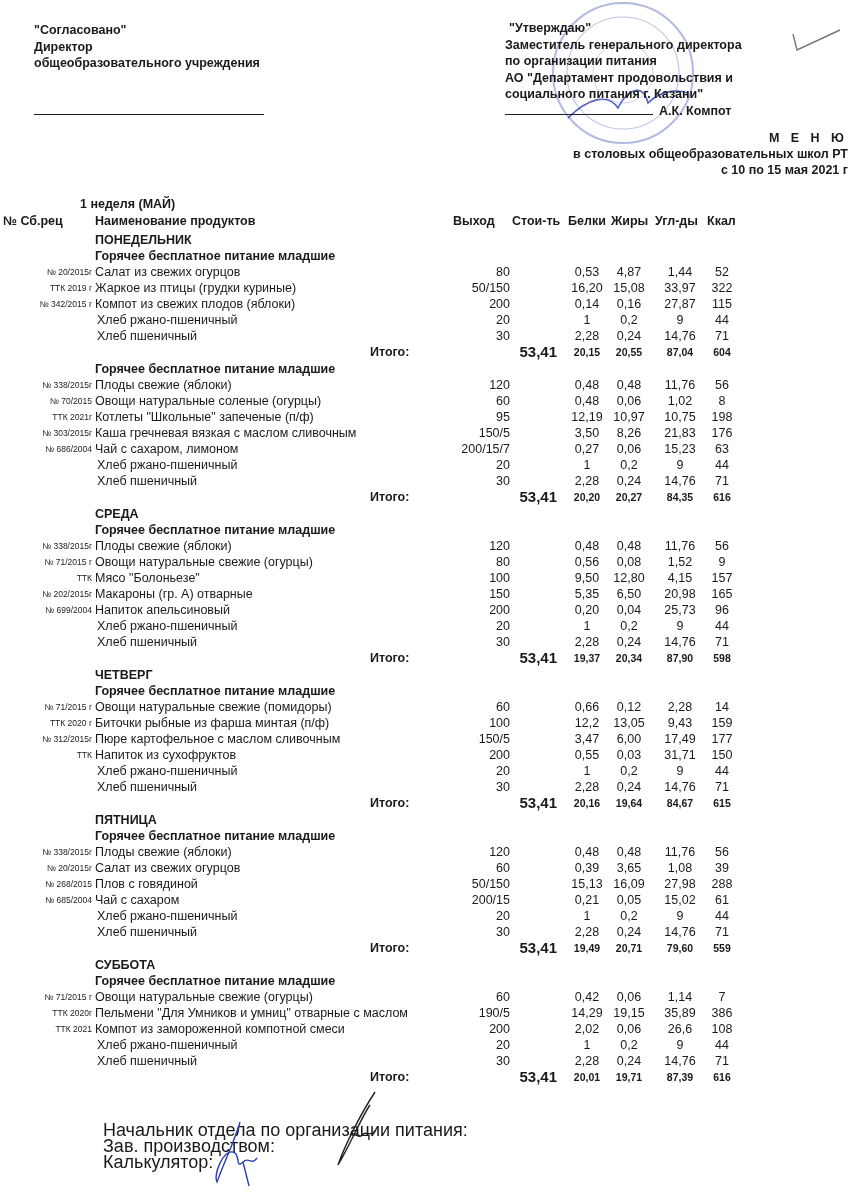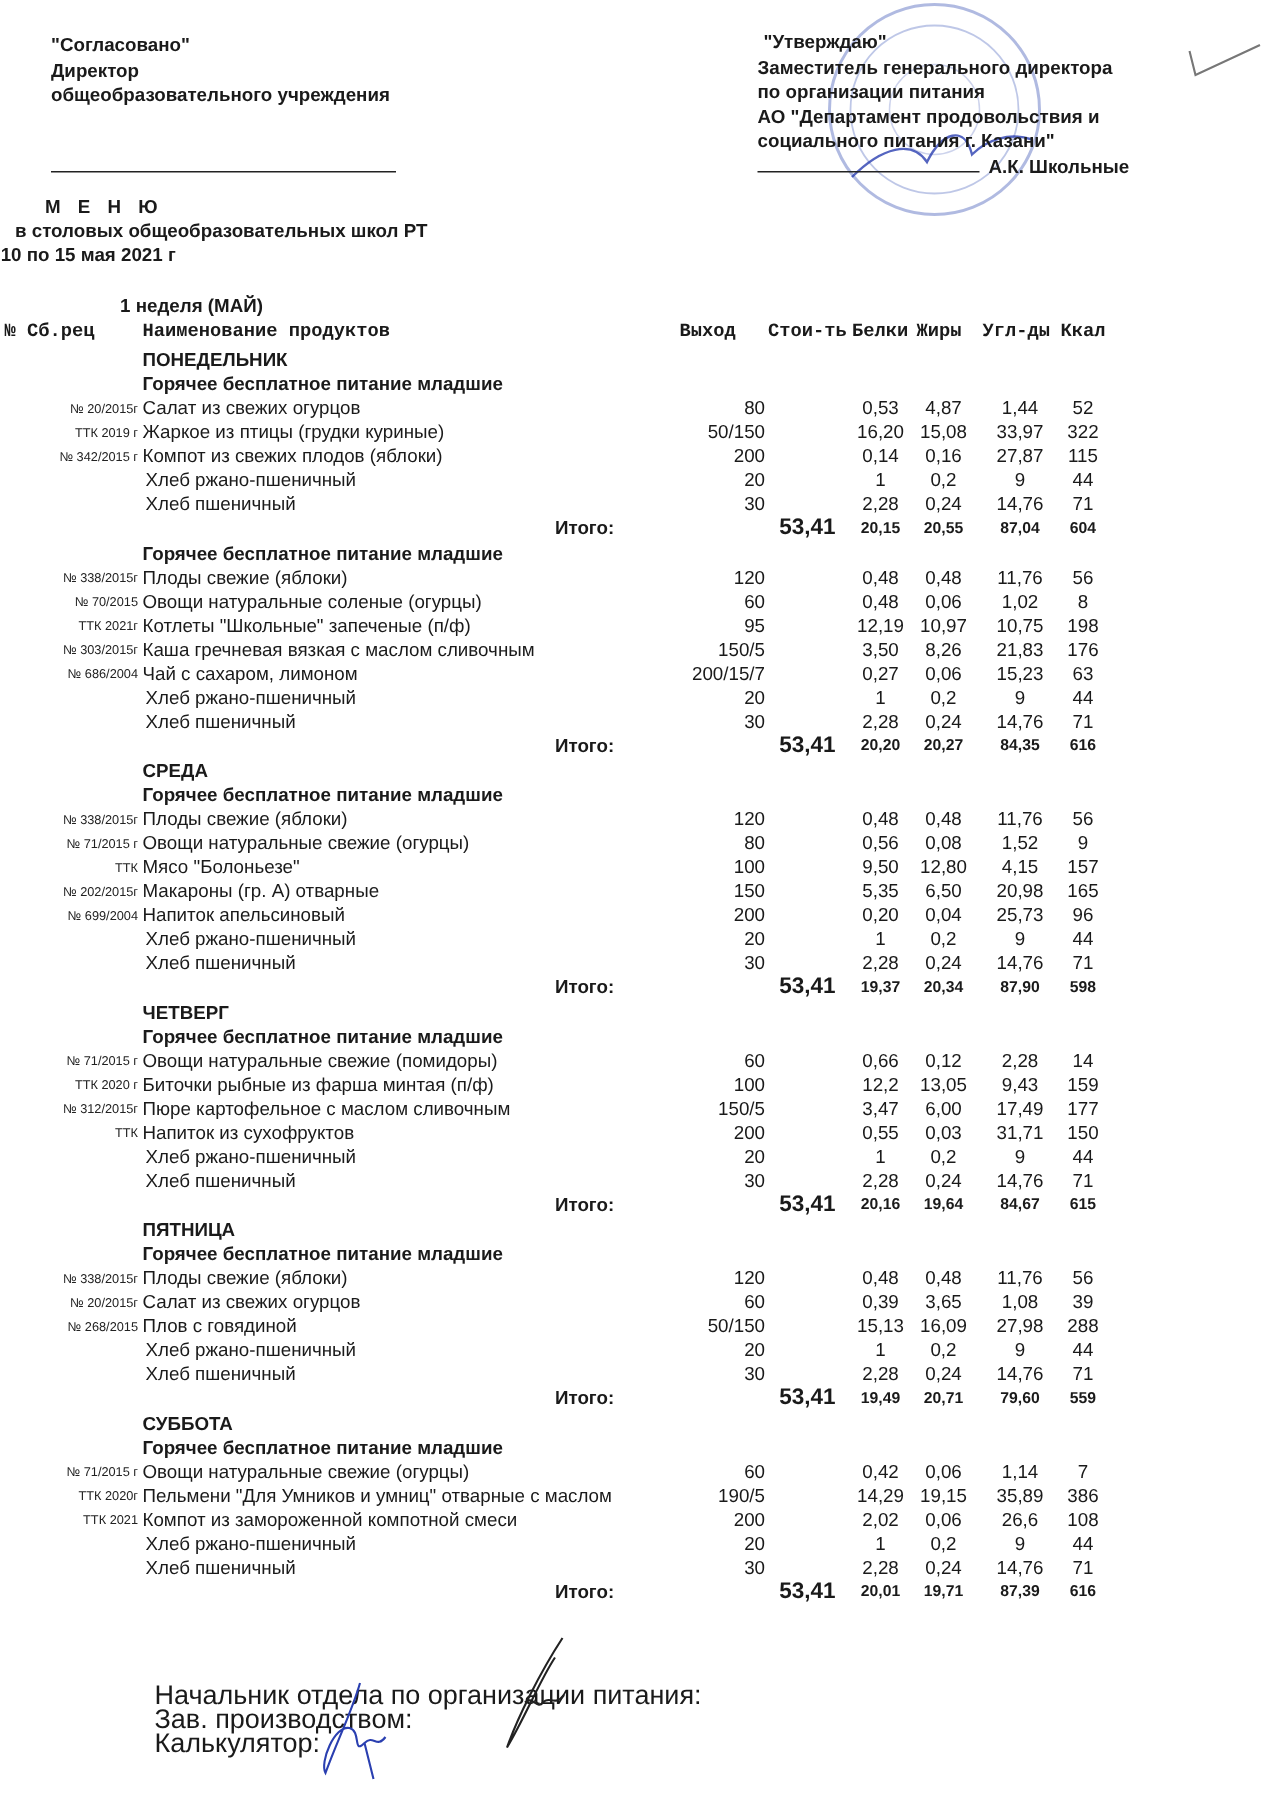--- a/index.html
+++ b/index.html
@@ -12,28 +12,28 @@
   
   .agreed { left: 34px; top: 22px; font-size: 12.5px; font-weight: bold; line-height: 16.5px; }
   .agreed-line { left: 34px; top: 114px; width: 230px; border-top: 1.5px solid #222; }
   .approve { left: 505px; top: 20px; font-size: 12.5px; font-weight: bold; line-height: 16.5px; }
   .approve .sigline { display: inline-block; width: 148px; border-bottom: 1.5px solid #222; margin-right: 6px; vertical-align: baseline; }
   .approve .r1 { padding-left: 4px; }
 
   .stamp { left: 548px; top: -2px; width: 150px; height: 150px; }
   .checkmark { left: 785px; top: 20px; width: 60px; height: 40px; }
 
-  .title-block { left: 0; top: 130px; width: 848px; text-align: left; font-size: 12.5px; font-weight: bold; line-height: 16px; }
+  .title-block { left: 0; top: 130px; width: 848px; text-align: right; font-size: 12.5px; font-weight: bold; line-height: 16px; }
   .title-block .t1 { letter-spacing: 4px; padding-left: 0px; margin-left: 30px; }
   .title-block .t2 { margin-left: 10px; }
   .title-block .t3 { margin-left: -10px; }
 
   
   .week { left: 80px; top: 197px; font-size: 12.5px; font-weight: bold; }
-  .hdr { top: 214px; font-size: 12.5px; font-weight: bold; font-family: Liberation Mono, monospace; }
+  .hdr { top: 214px; font-size: 12.5px; font-weight: bold; }
   .rows { left: 0; top: 232px; width: 848px; }
   .row { position: relative; height: 16px; font-size: 12.5px; line-height: 16px; padding-left: 48px; }
   .row .code { position: absolute; right: 756px; font-size: 8.5px; color: #222; white-space: nowrap; }
   .row .name { position: absolute; left: 95px; white-space: nowrap; }
   .row .out  { position: absolute; right: 338px; text-align: right; }
   .row .cost { position: absolute; left: 511px; width: 46px; text-align: right; }
   .row .p  { position: absolute; left: 567px; width: 40px; text-align: center; }
   .row .f  { position: absolute; left: 607px; width: 44px; text-align: center; }
   .row .c  { position: absolute; left: 655px; width: 50px; text-align: center; }
   .row .k  { position: absolute; left: 706px; width: 32px; text-align: center; }
@@ -66,21 +66,21 @@
   <circle cx="75" cy="75" r="30" fill="none" stroke="#6f82c9" stroke-width="1" opacity="0.35"></circle>
   <path d="M20 120 C 40 100, 60 95, 70 110 C 80 90, 95 85, 100 105 C 110 95, 125 90, 140 95" fill="none" stroke="#2a3fb0" stroke-width="1.6" opacity="0.8"></path>
 </svg>
 
 <div class="abs approve">
   <div class="r1">"Утверждаю"</div>
   <div>Заместитель генерального директора</div>
   <div>по организации питания</div>
   <div>АО  "Департамент  продовольствия  и</div>
   <div>социального питания г. Казани"</div>
-  <div><span class="sigline"></span><span>А.К. Школьные</span></div>
+  <div><span class="sigline"></span><span>А.К. Компот</span></div>
 </div>
 
 <svg class="abs checkmark" viewBox="0 0 60 40">
   <path d="M8 14 L12 30 L55 10" fill="none" stroke="#777" stroke-width="1.4"></path>
 </svg>
 
 <div class="abs title-block">
   <div class="t1">М Е Н Ю</div>
   <div class="t2">в столовых общеобразовательных школ РТ</div>
   <div class="t3">с  10  по  15  мая 2021 г</div>
@@ -402,20 +402,29 @@
     </div>
     <div class="row item">
       <span class="code">№ 268/2015</span>
       <span class="name">Плов с говядиной</span>
       <span class="out">50/150</span>
       <span class="p">15,13</span>
       <span class="f">16,09</span>
       <span class="c">27,98</span>
       <span class="k">288</span>
     </div>
+    <div class="row item">
+      <span class="code">№ 685/2004</span>
+      <span class="name">Чай с сахаром</span>
+      <span class="out">200/15</span>
+      <span class="p">0,21</span>
+      <span class="f">0,05</span>
+      <span class="c">15,02</span>
+      <span class="k">61</span>
+    </div>
     <div class="row item indent">
       <span class="code"></span>
       <span class="name">Хлеб ржано-пшеничный</span>
       <span class="out">20</span>
       <span class="p">1</span>
       <span class="f">0,2</span>
       <span class="c">9</span>
       <span class="k">44</span>
     </div>
     <div class="row item indent">

